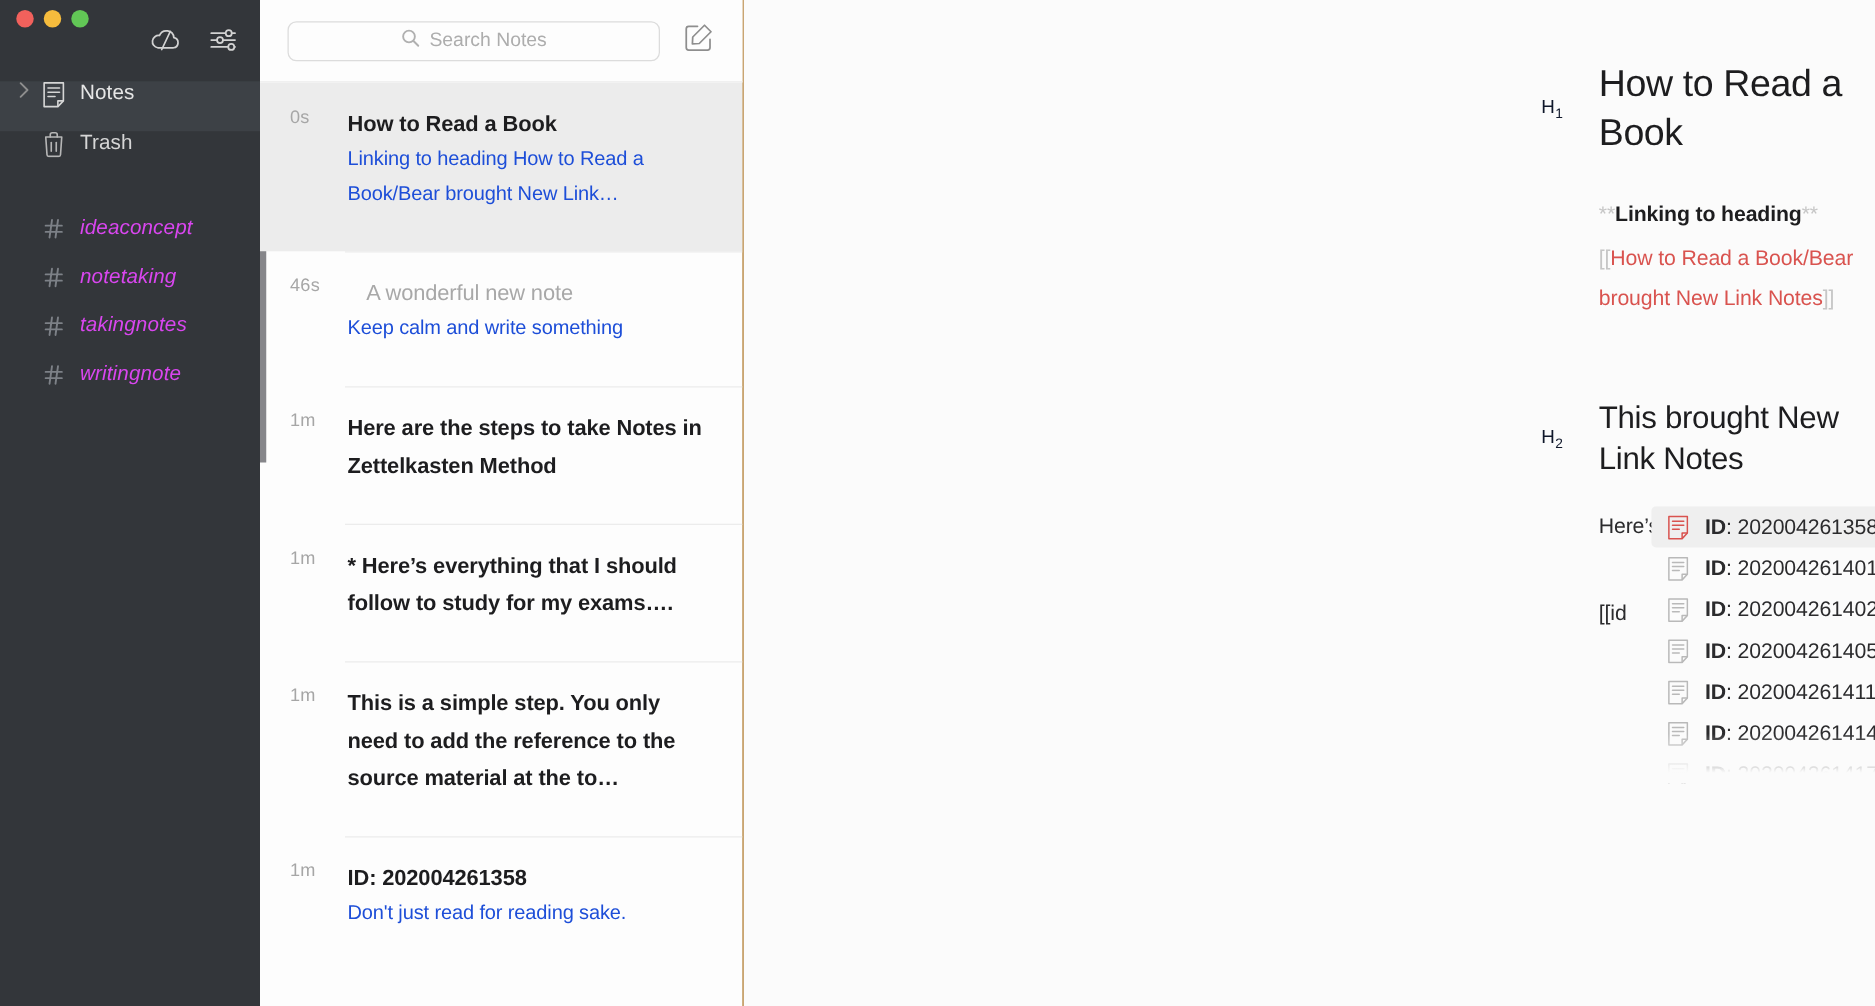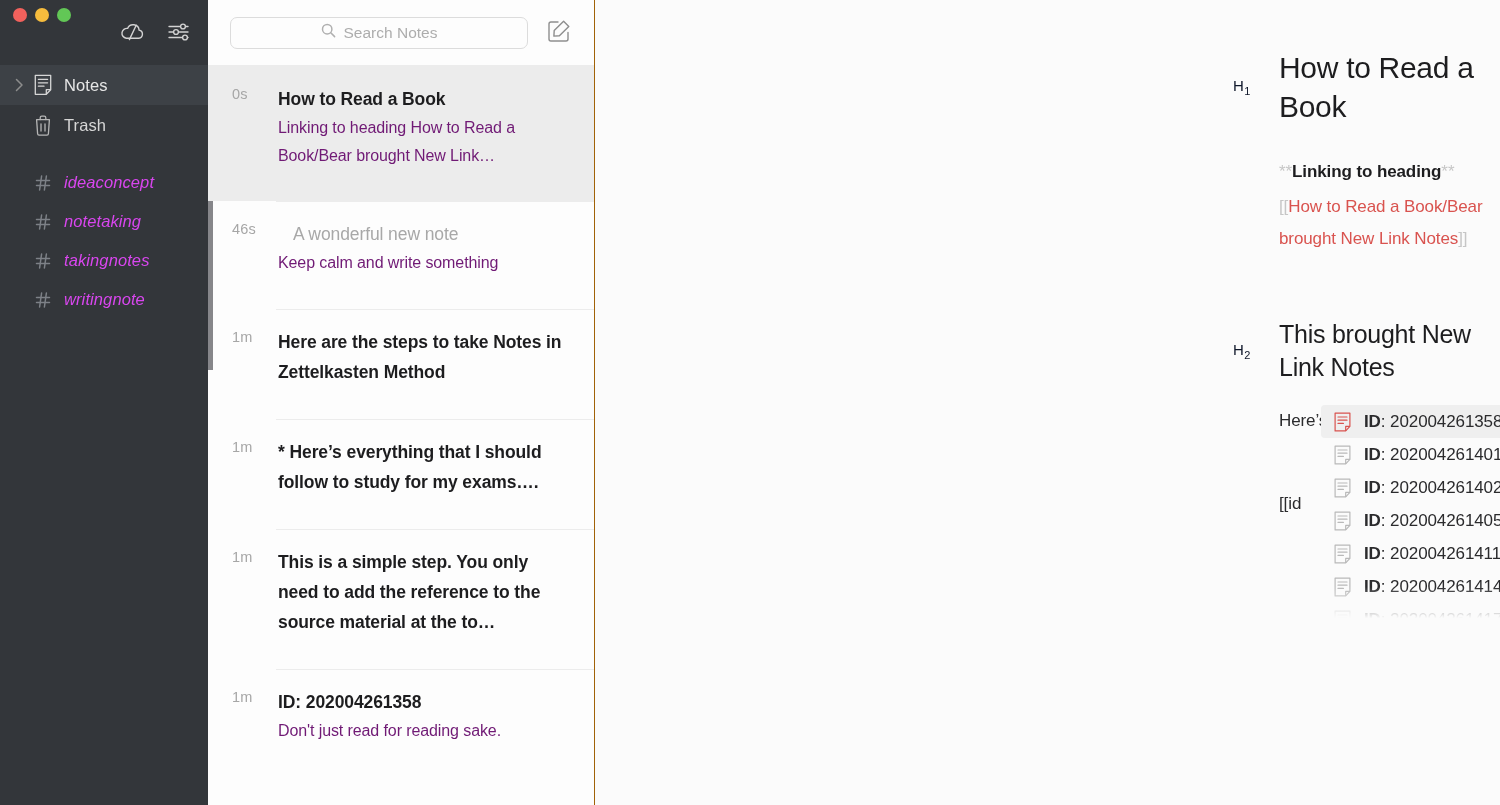--- a/index.html
+++ b/index.html
@@ -21,21 +21,21 @@
   .titlebar { height:65px; position:relative; }
   .lights { position:absolute; left:13px; top:8px; display:flex; gap:8px; }
   .light { width:14px; height:14px; border-radius:50%; }
   .light.red    { background:#f2615c; }
   .light.yellow { background:#f6bc3d; }
   .light.green  { background:#62c756; }
   .tb-icons { position:absolute; right:14px; top:17px; display:flex; gap:16px; align-items:center; }
   .tb-icon { width:30px; height:30px; display:flex; align-items:center; justify-content:center; cursor:default; }
 
   .nav-row {
-    height:40px; display:flex; align-items:center;
+    height:40px; display:flex; align-items:flex-start;
     padding-left:8px; position:relative; cursor:default;
   }
   .nav-row.selected { background:#3d4146; }
   .nav-chevron { width:22px; display:flex; align-items:center; justify-content:center; }
   .nav-ico { width:26px; display:flex; align-items:center; justify-content:center; margin-right:8px; }
   .nav-label { font-size:16.5px; color:#e6e6e6; letter-spacing:.1px; }
   .nav-row.dim .nav-label { color:#d6d6d6; }
   .nav-spacer { height:18px; }
   .tag-row { height:39px; display:flex; align-items:center; padding-left:8px; cursor:default; }
   .tag-chevron { width:22px; }
@@ -77,21 +77,21 @@
   .note-time {
     position:absolute; left:24px; top:20px;
     font-size:14.5px; color:#a6a6a6; letter-spacing:.2px;
   }
   .note-title {
     font-size:17.5px; line-height:1.72; color:#1d1d1f;
     font-weight:600; letter-spacing:-.1px;
   }
   .note-title.empty { color:#a8a8a8; font-weight:400;margin-left:15px; }
   .note-sub {
-    font-size:16px; line-height:1.72; color:#701a75; letter-spacing:-.1px;
+    font-size:16px; line-height:1.72; color:#1d4ed8; letter-spacing:-.1px;
   }
   .list-scrollbar {
     position:absolute; left:0; top:66px; width:5px; height:238px;
     background:#86868a; border-radius:0;
   }
 
   
   .editor { flex:1; height:805px; background:#fbfbfb; position:relative; overflow:hidden; }
   .ed-inner { padding:48px 0 0 684px; }
   .blk { position:relative; }
@@ -108,21 +108,21 @@
     font-size:25px; font-weight:400; color:#1d1d1f;
     letter-spacing:-.25px; line-height:1.3; margin:64px 0 22px 0;
   }
   .para { font-size:17px; line-height:1.85; color:#2b2b2d; letter-spacing:-.1px; }
   .bold-line { font-size:17px; line-height:1.85; letter-spacing:-.1px; }
   .md-sym { color:#c6c6c6; }
   .bold-txt { font-weight:700; color:#1d1d1f; }
   .link-line { font-size:17px; line-height:1.85; letter-spacing:-.1px; margin-top:4px; }
   .link-txt { color:#d9534f; }
   .brk { color:#c6c6c6; }
-  .idline { font-size:17px; line-height:1.85; color:#2b2b2d; margin-top:51px; letter-spacing:-.1px; }
+  .idline { font-size:17px; line-height:1.85; color:#2b2b2d; margin-top:38px; letter-spacing:-.1px; }
 
   
   .autoc {
     position:absolute; left:726px; top:405px; width:422px; height:222px;
     overflow:hidden;
   }
   .ac-row {
     height:33px; display:flex; align-items:center; gap:12px;
     padding-left:12px; border-radius:4px; cursor:default;
   }

